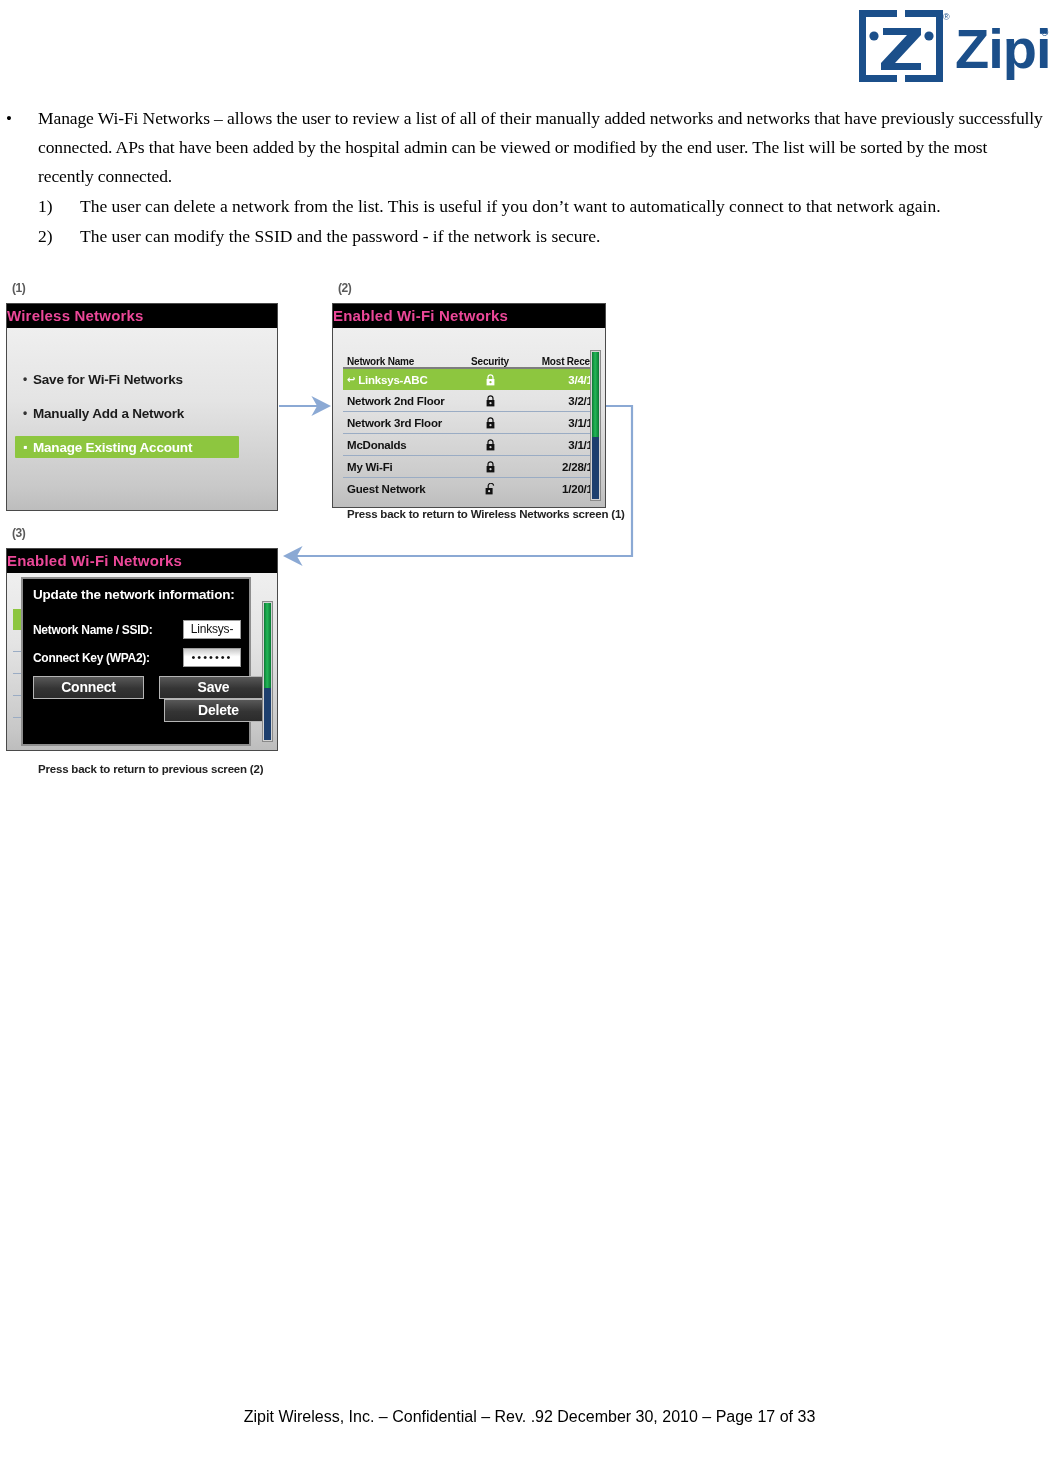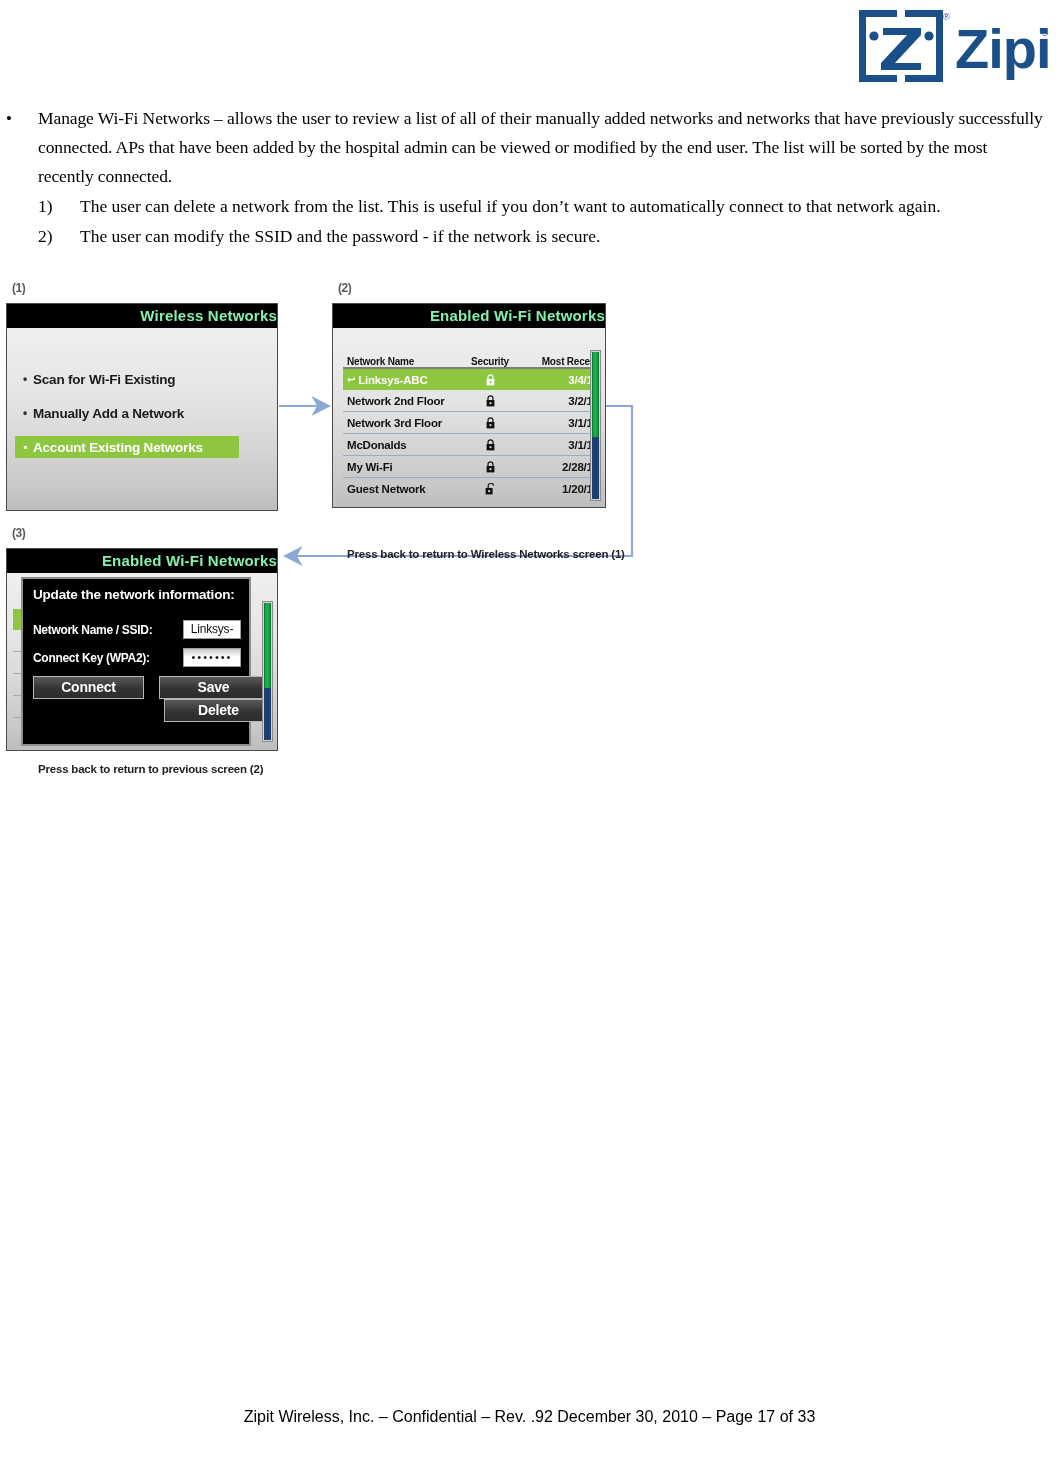--- a/index.html
+++ b/index.html
@@ -98,28 +98,27 @@
   .device {
     position: absolute;
     background: #c9c9c9;
     border: 1px solid #4a4a4a;
     box-sizing: border-box;
     font-family: "Liberation Sans", "DejaVu Sans", sans-serif;
     overflow: hidden;
   }
   .device-title {
     background: #000000;
-    color: #86efac;
+    color: #ec4899;
     font-size: 15px;
     font-weight: bold;
-    text-align: right;
+    text-align: left;
     letter-spacing: 0.2px;
     line-height: 24px;
     height: 24px;
-    padding-left: 36px;
   }
   .device-body {
     position: relative;
     background: linear-gradient(to bottom, #efefef 0%, #e4e4e4 40%, #c8c8c8 88%, #bdbdbd 100%);
     height: calc(100% - 24px);
   }
 
   
   #panel1 { left: 6px; top: 303px; width: 272px; height: 208px; }
   #panel1 .menu {
@@ -389,29 +388,29 @@
   <div class="step-label" style="left:12px; top:281px;">(1)</div>
   <div class="step-label" style="left:338px; top:281px;">(2)</div>
   <div class="step-label" style="left:12px; top:526px;">(3)</div>
 
   <div class="device" id="panel1">
     <div class="device-title">Wireless Networks</div>
     <div class="device-body">
       <div class="menu">
         <div class="menu-item">
           <span class="dot">•</span>
-          <span>Scan for Wi-Fi Existing</span>
+          <span>Save for Wi-Fi Networks</span>
         </div>
         <div class="menu-item">
           <span class="dot">•</span>
           <span>Manually Add a Network</span>
         </div>
         <div class="menu-item selected">
           <span class="dot">▪</span>
-          <span>Account Existing  Networks</span>
+          <span>Manage Existing  Account</span>
         </div>
       </div>
     </div>
   </div>
 
   <div class="device" id="panel2">
     <div class="device-title">Enabled Wi-Fi Networks</div>
     <div class="device-body">
       <div class="list-wrap">
 
@@ -507,21 +506,21 @@
         </div>
       </div>
 
       <div class="scroll" style="right:4px; top:22px; bottom:6px;">
         <div class="scroll-thumb" style="height:58%;"></div>
         <div class="scroll-rest" style="height:42%;"></div>
       </div>
     </div>
   </div>
 
-  <div class="caption" style="left:330px; top:548px;padding-left:17px;">Press back to return to Wireless Networks screen (1)</div>
+  <div class="caption" style="left:330px; top:508px;padding-left:17px;">Press back to return to Wireless Networks screen (1)</div>
 
   <div class="device" id="panel3">
     <div class="device-title">Enabled Wi-Fi Networks</div>
     <div class="device-body">
 
       <div class="ghost-rows">
         <div class="ghost-row" style="height:28px;border:none;"></div>
         <div class="ghost-row g-active"></div>
         <div class="ghost-row"></div>
         <div class="ghost-row"></div>

